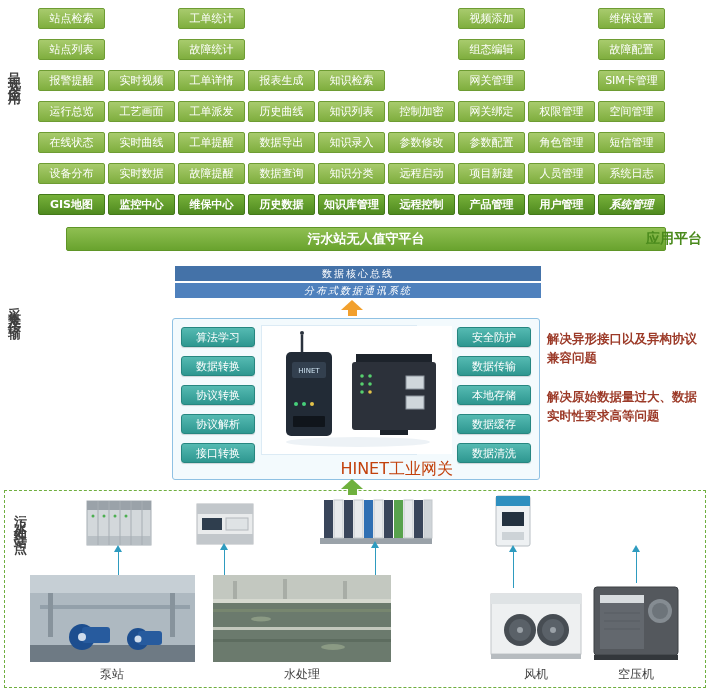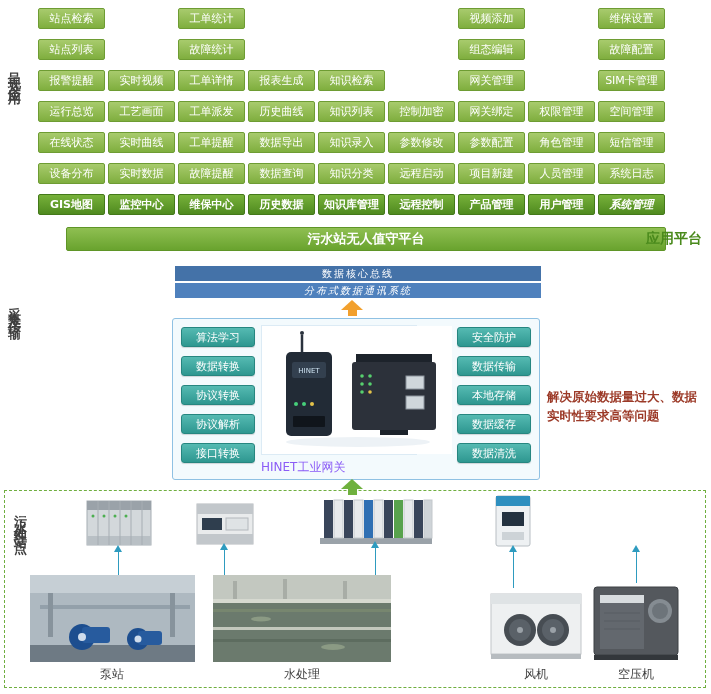--- a/index.html
+++ b/index.html
@@ -46,22 +46,22 @@
   .gw-panel{position:absolute;left:172px;top:318px;width:368px;height:162px;
         background:#f3fafd;border:1px solid #8fc1e3;border-radius:3px;box-sizing:border-box;}
   .gw-left,.gw-right{position:absolute;top:8px;display:flex;flex-direction:column;gap:9px;}
   .gw-left{left:8px;justify-content:center;}
   .gw-right{right:8px;}
   .tbtn{width:74px;height:20px;border-radius:3px;background:linear-gradient(#55bab2,#2e9790);
         border:1px solid #268680;color:#fff;font-size:11px;display:flex;align-items:center;
         justify-content:center;box-shadow:0 1px 1px rgba(0,0,0,.15);box-sizing:border-box;cursor:pointer;}
   .gw-center{position:absolute;left:88px;top:6px;width:156px;height:130px;background:#fff;
         border:1px solid #dcebf5;box-sizing:border-box;}
-  .gw-caption{position:absolute;left:88px;top:140px;width:192px;text-align:left;
-        font-size:12px;color:#8b5cf6;}
+  .gw-caption{position:absolute;left:88px;top:140px;width:192px;text-align:right;
+        font-size:16px;color:#c2410c;}
 
   
   .note{position:absolute;left:547px;width:158px;color:#9c3a28;font-weight:bold;
         font-size:12.5px;line-height:1.5;}
 
   
   .station-box{position:absolute;left:4px;top:490px;width:702px;height:198px;
         border:1px dashed #6fae3f;box-sizing:border-box;}
   .device,.photo{position:absolute;line-height:0;}
   .vline{position:absolute;width:1px;background:#2e9bbf;}
@@ -182,20 +182,21 @@
     <div class="gw-caption">HINET工业网关</div>
     <div class="gw-right">
         <div class="tbtn">安全防护</div>
         <div class="tbtn">数据传输</div>
         <div class="tbtn">本地存储</div>
         <div class="tbtn">数据缓存</div>
         <div class="tbtn">数据清洗</div>
       </div>
   </div>
 
+  <div class="note" style="top:330px">解决异形接口以及异构协议兼容问题</div>
   <div class="note" style="top:388px">解决原始数据量过大、数据实时性要求高等问题</div>
 
   <div class="block-arrow green" style="left:341px;top:479px">
     <div class="tri"></div>
       <div class="stem"></div>
   </div>
 
   <div class="station-box"></div>
   <div class="vlabel" style="left:14px;top:505px">污水处理站点</div>
 

